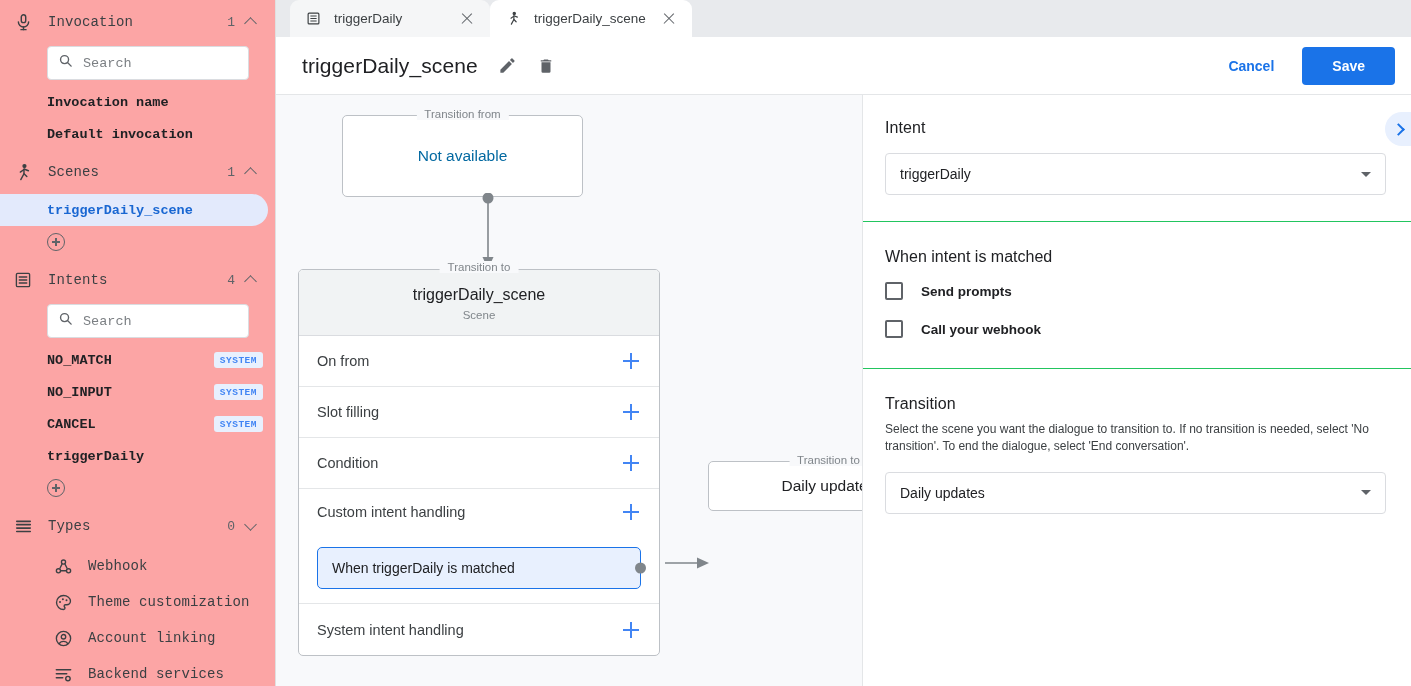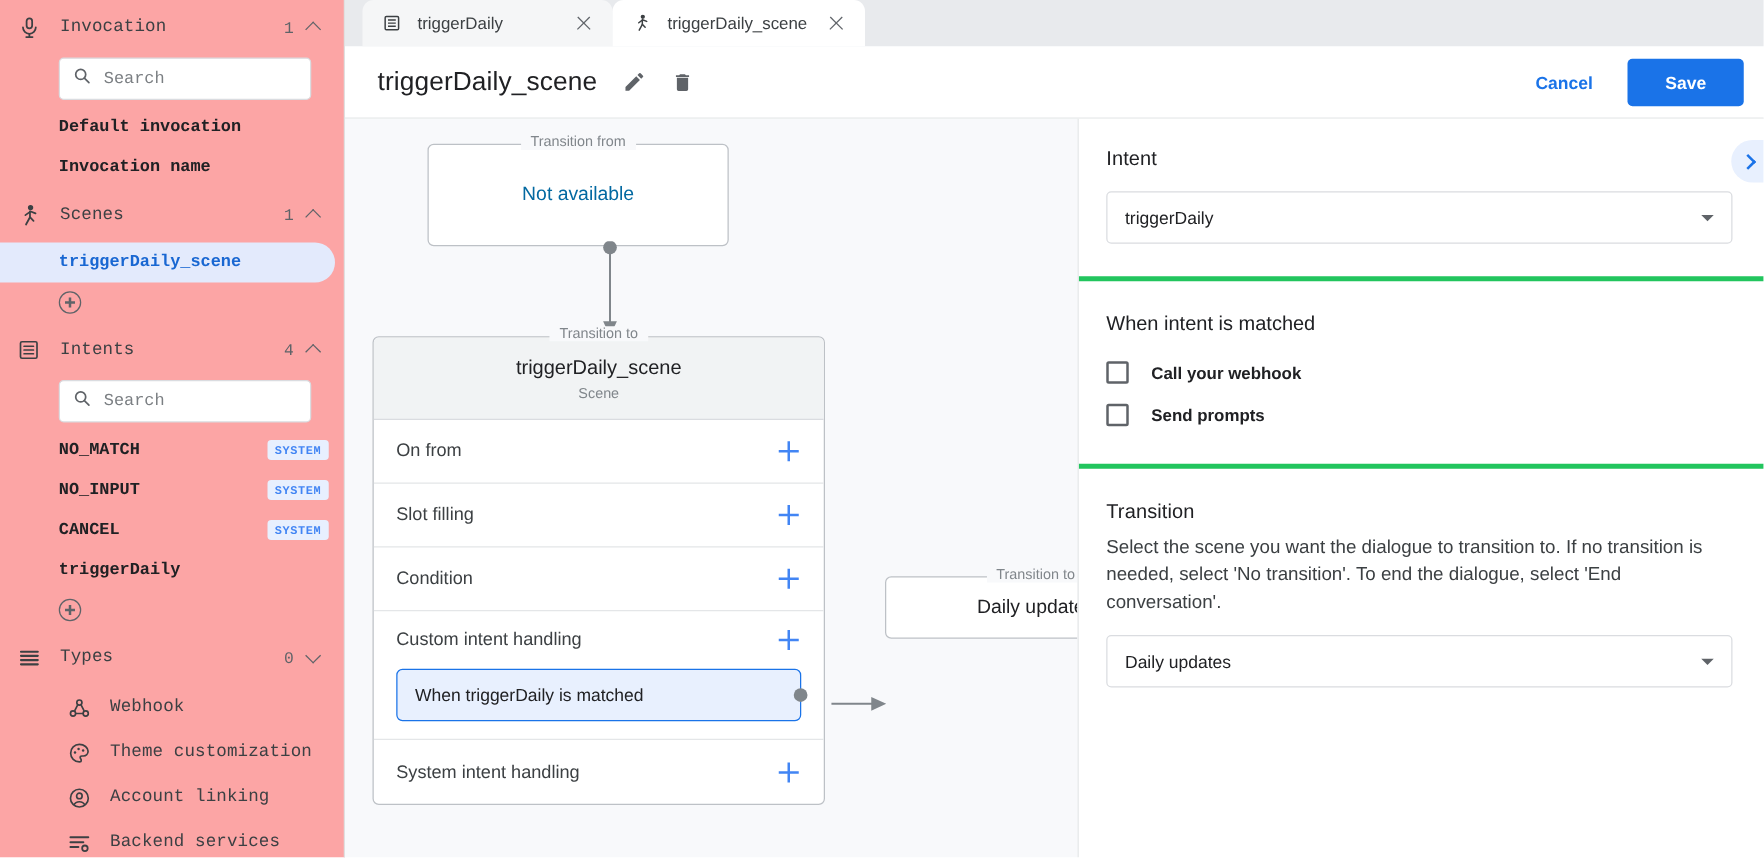--- a/index.html
+++ b/index.html
@@ -208,21 +208,21 @@
   .plus-blue {
     width: 16px; height: 16px; position: relative; cursor: pointer;
   }
   .plus-blue::before, .plus-blue::after { content: ""; position: absolute; background: #4285f4; }
   .plus-blue::before { left: 0; top: 7px; width: 16px; height: 2px; }
   .plus-blue::after  { top: 0; left: 7px; height: 16px; width: 2px; }
 
   .scene-section { border-bottom: 1px solid #e4e6e8; padding-bottom: 14px; }
   .scene-section .scene-row { border-bottom: none; min-height: 46px; }
   .handler-chip {
-    margin: 0 18px 0 18px;
+    margin: 12px 18px 0 18px;
     border: 1px solid #1a73e8; border-radius: 5px;
     background: #e8f0fe;
     height: 42px; display: flex; align-items: center;
     padding-left: 14px;
     font-size: 14px; color: #202124;
     position: relative; cursor: pointer;
   }
   .chip-dot {
     position: absolute; right: -5.5px; top: 50%; transform: translateY(-50%);
     width: 11px; height: 11px; border-radius: 50%; background: #80868b;
@@ -233,24 +233,24 @@
     display: flex; align-items: center; justify-content: center;
   }
   .node-daily .val { font-size: 15.5px; color: #202124; }
 
   
   .rightpanel {
     flex: 0 0 549px; width: 549px; height: 591px;
     background: #fff; border-left: 1px solid #e4e6e8;
     position: relative; overflow: hidden;
   }
-  .rp-section { padding: 24px 25px 26px 22px; border-bottom: 4px solid #22c55e; }
+  .rp-section { padding: 24px 25px 26px 22px; border-bottom: 1px solid #22c55e; }
   .rp-section.last { border-bottom: none; }
   .rp-title { font-size: 16px; color: #202124; letter-spacing: .1px; }
-  .rp-desc { font-size: 15px; color: #3c4043; line-height: 1.45; margin-top: 8px; max-width: 500px; }
+  .rp-desc { font-size: 12px; color: #3c4043; line-height: 1.45; margin-top: 8px; max-width: 500px; }
   .select-field {
     margin-top: 16px; height: 42px;
     border: 1px solid #dadce0; border-radius: 4px;
     display: flex; align-items: center; padding: 0 14px 0 14px;
     font-size: 14px; color: #202124; cursor: pointer; background: #fff;
   }
   .select-field .sv { flex: 1 1 auto; }
   .caret {
     width: 0; height: 0;
     border-left: 5px solid transparent; border-right: 5px solid transparent;
@@ -305,24 +305,24 @@
       <span>
         <svg width="15" height="15" viewBox="0 0 24 24" fill="none" stroke="#5f6368" stroke-width="2.2" stroke-linecap="round">
             <circle cx="10.5" cy="10.5" r="6.4"></circle>
             <path d="M15.2 15.2 21 21"></path>
           </svg>
       </span>
       <span class="txt">Search</span>
     </div>
 
     <div class="nav-item">
+      <span class="label">Invocation name</span>
+    </div>
+    <div class="nav-item">
       <span class="label">Default invocation</span>
-    </div>
-    <div class="nav-item">
-      <span class="label">Invocation name</span>
     </div>
 
     <div class="nav-group-header">
       <span class="gicon">
         <svg width="19" height="19" viewBox="0 0 24 24" fill="none" stroke="#3c4043" stroke-width="1.8" stroke-linecap="round">
           <circle cx="13.2" cy="3.9" r="1.8" fill="#3c4043"></circle>
             <path d="M12.6 8.2 8 11.5"></path>
             <path d="M12.6 8.2v5.4l3.6 3.6"></path>
             <path d="M12.6 13.6 8.6 21"></path>
             <path d="M12.7 7.6 18.2 9.8"></path>
@@ -552,27 +552,27 @@
         <div class="rp-section">
           <div class="rp-title">Intent</div>
           <div class="select-field">
             <span class="sv">triggerDaily</span>
             <span class="caret"></span>
           </div>
         </div>
 
         <div class="rp-section" style="padding-top:26px;padding-bottom:30px">
           <div class="when-title">When intent is matched</div>
+          <div class="cb-row">
+            <span class="cb"></span>
+            <span class="cb-label">Send prompts</span>
+          </div>
           <div class="cb-row" style="margin-top:20px">
             <span class="cb"></span>
             <span class="cb-label">Call your webhook</span>
-          </div>
-          <div class="cb-row">
-            <span class="cb"></span>
-            <span class="cb-label">Send prompts</span>
           </div>
         </div>
 
         <div class="rp-section last" style="padding-top:26px">
           <div class="rp-title">Transition</div>
           <div class="rp-desc">Select the scene you want the dialogue to transition to. If no transition is needed, select 'No transition'. To end the dialogue, select 'End conversation'.</div>
           <div class="select-field">
             <span class="sv">Daily updates</span>
             <span class="caret"></span>
           </div>

